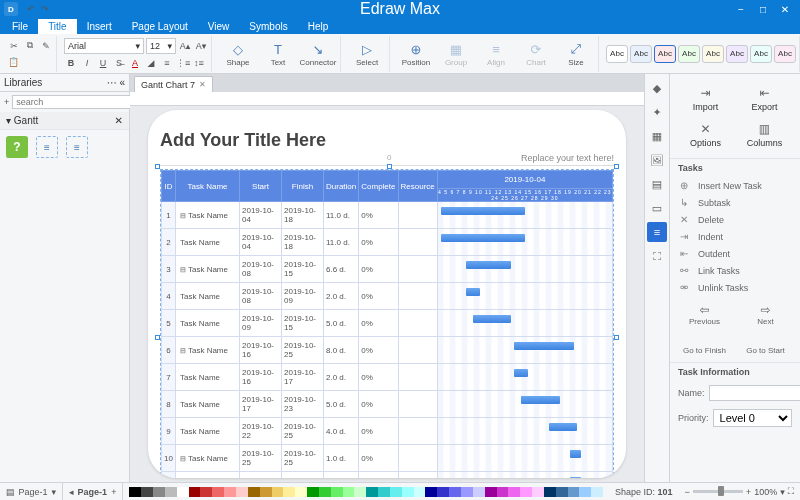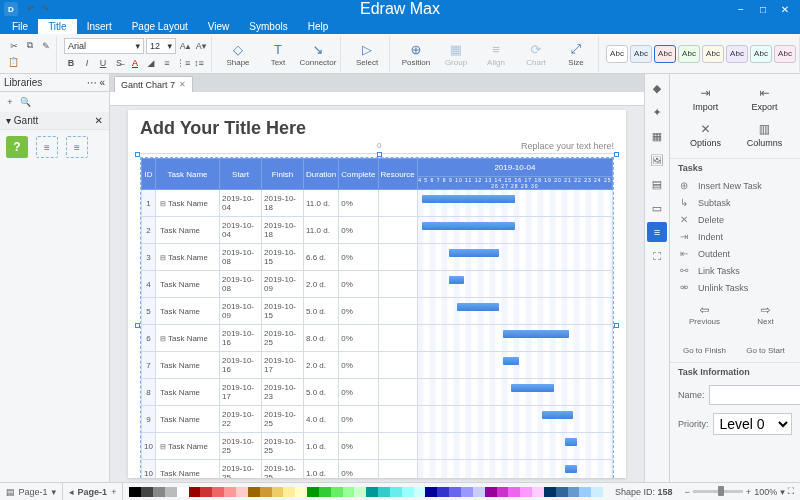--- a/index.html
+++ b/index.html
@@ -15,35 +15,35 @@
 .ribbon { height:40px; background:#f5f6f7; border-bottom:1px solid #d0d4d9; display:flex; align-items:center; padding:2px 4px; gap:4px; }
 .rgroup { display:flex; flex-direction:column; gap:2px; padding:0 3px; border-right:1px solid #e0e3e7; height:36px; justify-content:center; }
 .rrow { display:flex; gap:2px; align-items:center; }
 .ricon { width:14px; height:14px; border:1px solid transparent; display:flex; align-items:center; justify-content:center; font-size:9px; color:#555; cursor:pointer; }
 .fontsel { width:80px; height:16px; border:1px solid #c6cbd1; background:#fff; font-size:9px; padding:0 3px; display:flex; align-items:center; justify-content:space-between; }
 .sizesel { width:30px; height:16px; border:1px solid #c6cbd1; background:#fff; font-size:9px; padding:0 3px; display:flex; align-items:center; justify-content:space-between; }
 .toolbtn { display:flex; flex-direction:column; align-items:center; width:38px; font-size:8px; color:#555; cursor:pointer; padding:1px; }
 .toolbtn .ti { width:18px; height:18px; display:flex; align-items:center; justify-content:center; font-size:13px; color:#4a7db8; }
 .styleswatch { width:22px; height:18px; border:1px solid #c6cbd1; border-radius:3px; display:flex; align-items:center; justify-content:center; font-size:8px; cursor:pointer; }
 .main { display:flex; height:408px; }
-.leftpanel { width:110px; background:#f5f6f7; border-right:1px solid #d0d4d9; display:flex; flex-direction:column; }
+.leftpanel { width:130px; background:#f5f6f7; border-right:1px solid #d0d4d9; display:flex; flex-direction:column; }
 .lphdr { height:18px; border-bottom:1px solid #d0d4d9; display:flex; align-items:center; padding:0 4px; font-size:10px; justify-content:space-between; }
 .search { height:20px; padding:3px; display:flex; gap:2px; }
 .search input { flex:1; border:1px solid #c6cbd1; font-size:9px; padding:0 3px; }
 .catrow { height:18px; display:flex; align-items:center; padding:0 6px; font-size:10px; border-bottom:1px solid #e3e6ea; cursor:pointer; background:#eef0f2; justify-content:space-between; }
 .shapes { padding:6px; display:flex; gap:8px; flex-wrap:wrap; }
 .shpicon { width:22px; height:22px; border:1px dashed #88b4e2; display:flex; align-items:center; justify-content:center; font-size:10px; color:#4a7db8; cursor:pointer; border-radius:2px; }
 .helpbtn { position:absolute; width:22px; height:22px; background:#7ac142; border-radius:3px; display:flex; align-items:center; justify-content:center; color:#fff; font-size:12px; font-weight:bold; top:136px; left:6px; cursor:pointer; }
 .center { flex:1; display:flex; flex-direction:column; background:#e8eaed; position:relative; }
 .tabbar { height:18px; background:#d7dade; display:flex; align-items:flex-end; padding:0 4px; }
 .doctab { height:16px; background:#fff; border:1px solid #c0c4c9; border-bottom:none; padding:0 6px; font-size:9px; display:flex; align-items:center; gap:4px; border-radius:2px 2px 0 0; }
 .doctab .x { color:#888; cursor:pointer; font-size:8px; }
 .ruler-h { height:14px; background:#fff; border-bottom:1px solid #d0d4d9; font-size:6px; color:#999; position:relative; overflow:hidden; }
 .canvas { flex:1; overflow:hidden; position:relative; background:#e8eaed; }
-.page { position:absolute; top:4px; left:18px; right:18px; bottom:4px; background:#fff; box-shadow:0 1px 3px rgba(0,0,0,.15); padding:8px 12px; overflow:hidden; }
+.page { position:absolute; top:4px; left:18px; right:18px; bottom:4px; background:#fff; box-shadow:0 1px 3px rgba(0,0,0,.15); padding:20px 12px; overflow:hidden;border-radius:29px; }
 .page h1 { font-size:18px; color:#444; margin-bottom:2px; }
 .subtitle { text-align:right; font-size:9px; color:#888; border-bottom:1px solid #ddd; padding-bottom:2px; margin-bottom:3px; }
 .subtitle .smallnum { position:absolute; left:50%; font-size:8px; color:#aaa; }
 .gantt-wrap { border:1px dashed #7db0ea; position:relative; }
 .gantt-sel { position:absolute; inset:-3px; pointer-events:none; }
 .ghandle { position:absolute; width:5px; height:5px; background:#fff; border:1px solid #3a8ee0; }
 .gh-tl{top:-3px;left:-3px}.gh-tr{top:-3px;right:-3px}
 .gh-t{top:-3px;left:50%}.gh-l{left:-3px;top:50%}.gh-r{right:-3px;top:50%}
 .gtable { width:100%; border-collapse:collapse; font-size:8px; }
 .gtable th { background:#5a87e2; color:#fff; font-weight:normal; padding:4px 2px; border:1px solid #7ba0e8; font-size:8px; }
@@ -65,21 +65,21 @@
 .rpgrid { display:flex; flex-wrap:wrap; padding:6px; }
 .rpcell { width:50%; display:flex; flex-direction:column; align-items:center; padding:4px 0; cursor:pointer; }
 .rpcell .ci { width:18px; height:18px; display:flex; align-items:center; justify-content:center; font-size:12px; color:#666; }
 .rpsect { padding:4px 8px; font-weight:bold; color:#555; border-top:1px solid #e0e3e7; }
 .rpitem { padding:3px 8px 3px 10px; display:flex; align-items:center; gap:6px; cursor:pointer; color:#666; }
 .rpitem .ii { width:12px; font-size:10px; color:#888; }
 .navgrid { display:flex; flex-wrap:wrap; padding:4px; }
 .navcell { width:50%; text-align:center; padding:3px 0; cursor:pointer; color:#666; font-size:8px; }
 .navcell .ni { font-size:12px; height:14px; }
 .tinfo { padding:4px 8px; display:flex; align-items:center; gap:4px; color:#666; }
-.tinfo input,.tinfo select { flex:1; border:1px solid #c6cbd1; font-size:14px; padding:1px 2px; background:#fff; }
+.tinfo input,.tinfo select { flex:1; border:1px solid #c6cbd1; font-size:11px; padding:1px 2px; background:#fff; }
 .statusbar { height:18px; background:#f5f6f7; border-top:1px solid #d0d4d9; display:flex; align-items:center; font-size:9px; color:#555; }
 .colorstrip { display:flex; height:10px; margin:0 6px; flex:1; }
 .cs { flex:1; }
 .pagectl { display:flex; align-items:center; gap:4px; padding:0 6px; border-right:1px solid #d0d4d9; height:100%; }
 .zoom { display:flex; align-items:center; gap:3px; padding:0 6px; }
 .zslider { width:50px; height:3px; background:#c6cbd1; position:relative; }
 .zslider .zh { position:absolute; width:6px; height:10px; background:#888; top:-4px; left:50%; border-radius:1px; }
 .exp { font-weight:bold; font-size:7px; color:#999; padding-left:2px; }
 </style>
 </head>
@@ -214,20 +214,21 @@
 </div>
 
 <div class="main">
   <div class="leftpanel">
     <div class="lphdr">
         <span>Libraries</span>
         <span>⋯ «</span>
       </div>
     <div class="search">
         <span class="ricon">+</span>
+        <input placeholder="search" style="">
         <span class="ricon">🔍</span>
       </div>
     <div class="catrow">
         <span>▾ <span>Gantt</span></span>
         <span>✕</span>
       </div>
     <div class="shapes">
       <div class="shpicon">≡</div>
       <div class="shpicon">≡</div>
       <div class="shpicon">≡</div>
@@ -537,21 +538,21 @@
       <div class="cs" style="background: rgb(204, 51, 204);"></div>
       <div class="cs" style="background: rgb(238, 102, 238);"></div>
       <div class="cs" style="background: rgb(255, 153, 255);"></div>
       <div class="cs" style="background: rgb(255, 204, 255);"></div>
       <div class="cs" style="background: rgb(0, 51, 102);"></div>
       <div class="cs" style="background: rgb(51, 102, 153);"></div>
       <div class="cs" style="background: rgb(102, 153, 204);"></div>
       <div class="cs" style="background: rgb(153, 204, 255);"></div>
       <div class="cs" style="background: rgb(204, 238, 255);"></div>
     </div>
-  <div style="padding:0 6px"><span>Shape ID:</span> <b>158</b></div>
+  <div style="padding:0 6px"><span>Shape ID:</span> <b>101</b></div>
   <div class="zoom">
     <span>−</span>
     <div class="zslider">
         <div class="zh"></div>
       </div>
     <span>+</span>
     <span>100%</span>
     <span>▾</span>
     <span>⛶</span>
   </div>

